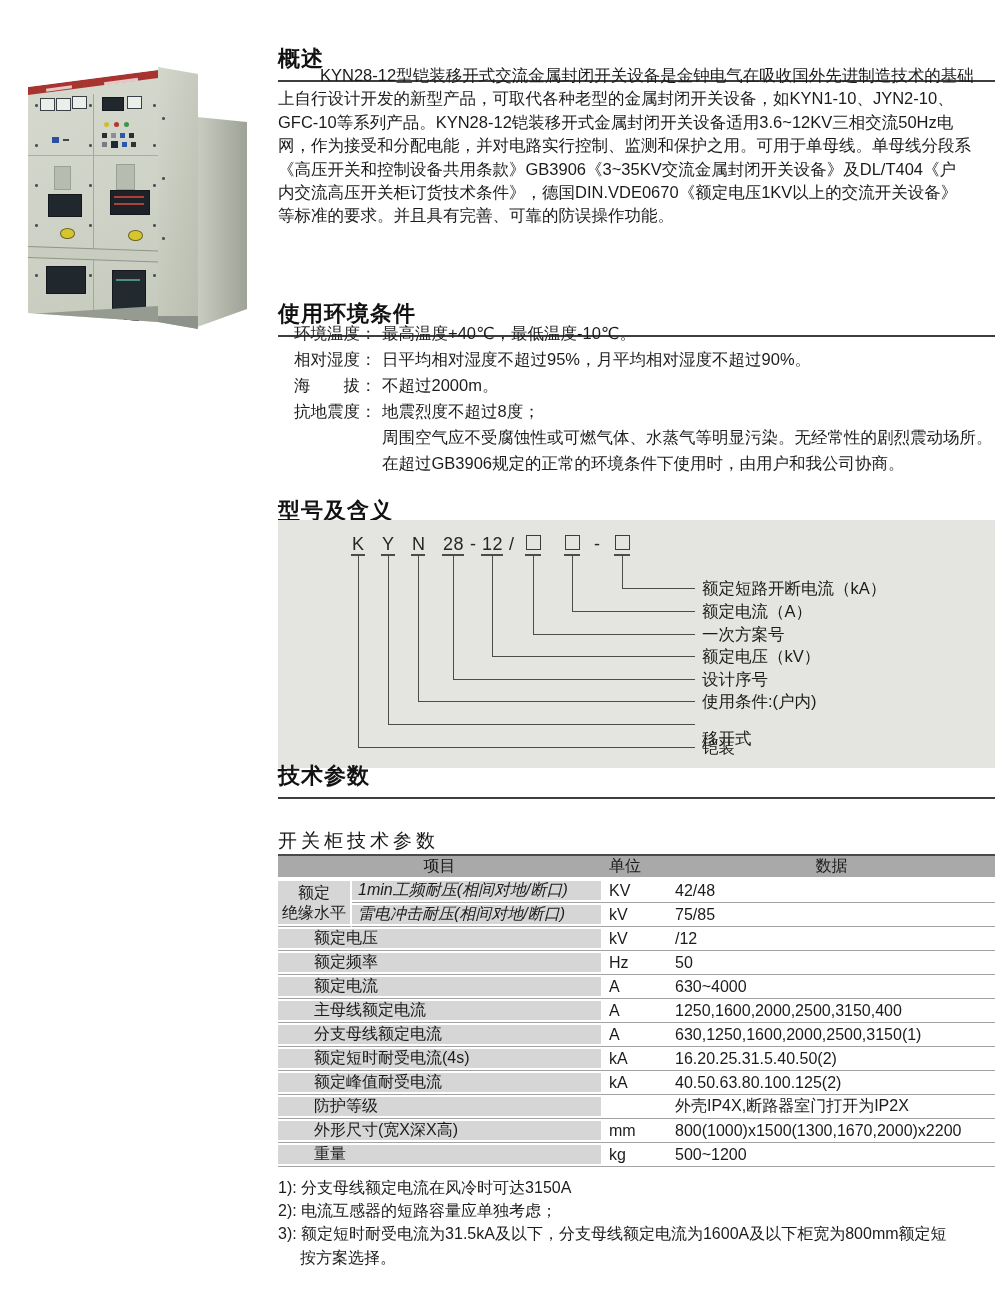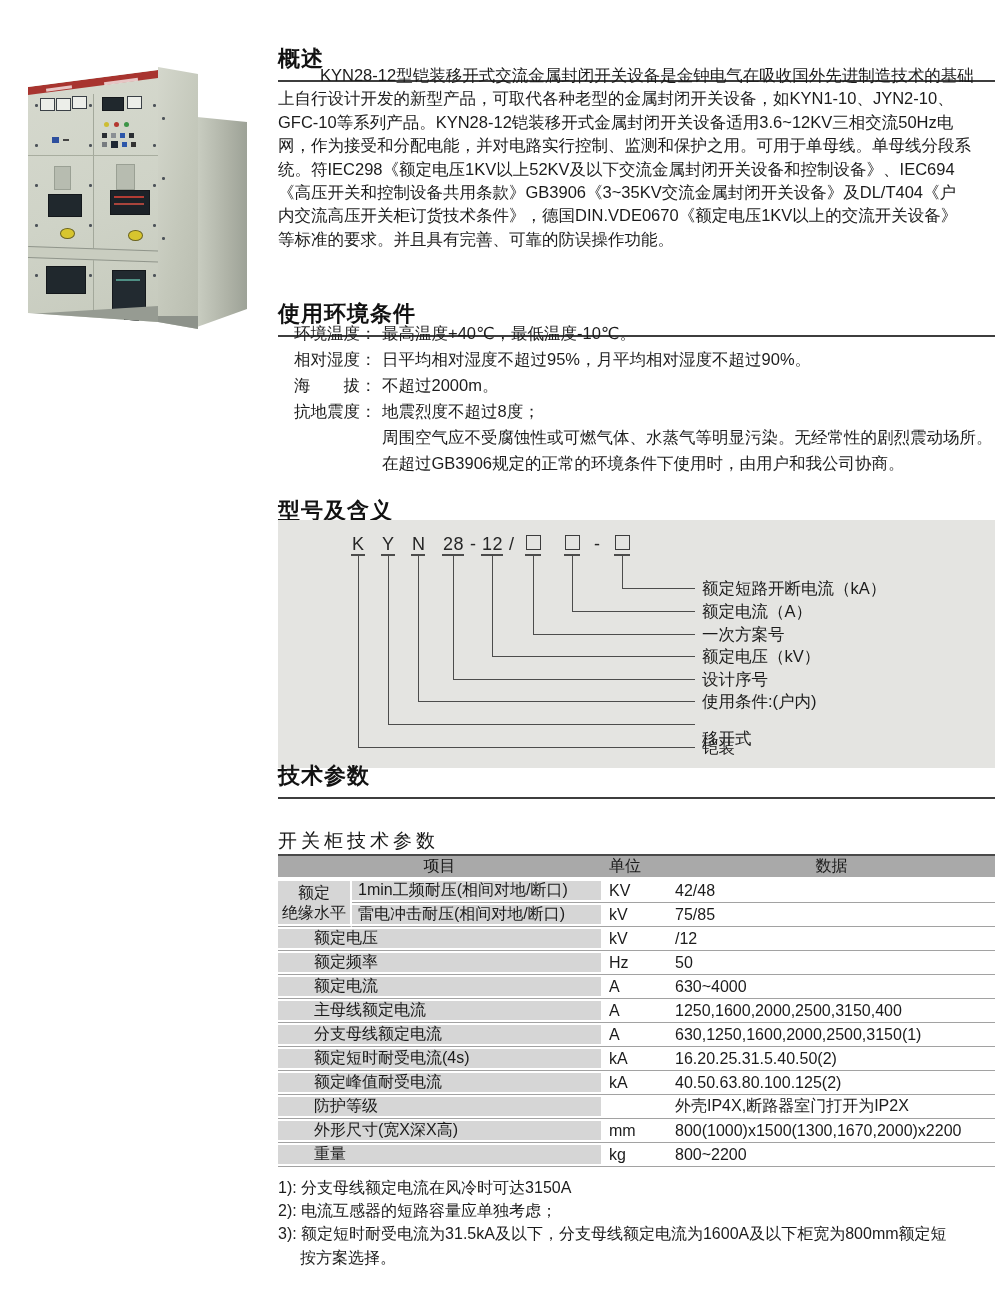--- a/index.html
+++ b/index.html
@@ -33,21 +33,21 @@
   .subhead{position:absolute;left:278px;top:828px;font-size:19px;letter-spacing:4px;color:#161616;}
   .ttable{position:absolute;left:278px;top:854px;width:717px;border-collapse:separate;border-spacing:0;
           table-layout:fixed;border-top:2.5px solid #4a4a4a;font-size:16px;color:#1b1b1b;}
   .ttable th{background:#a9a9a9;font-weight:400;height:21px;border-bottom:2px solid #fff;padding:0;}
   .ttable th.h-item{text-align:center;}
   .ttable th.h-unit{text-align:left;padding-left:8px;}
   .ttable th.h-data{text-align:center;}
   .ttable td{height:23px;border-bottom:1px solid #a2a2a2;padding:0;vertical-align:middle;white-space:nowrap;overflow:hidden;}
   .ttable td.gray{background:#d6d6d6;box-shadow:inset 0 2px 0 #fff,inset 0 -2px 0 #fff;}
   .ttable td.group{text-align:center;line-height:1.25;font-size:16px;border-right:2px solid #fff;}
-  .ttable td.sub{padding-left:6px;}
+  .ttable td.sub{padding-left:6px;font-style:italic;}
   .ttable td.item{padding-left:36px;}
   .ttable td.unit{padding-left:8px;background:#fff;}
   .ttable td.data{padding-left:7px;background:#fff;}
 
   
   .foots{position:absolute;left:278px;top:1176px;width:722px;}
   .fline{height:23.2px;line-height:23.2px;font-size:16px;white-space:nowrap;}
   .fline.cont{padding-left:22px;}
 
   
@@ -161,21 +161,20 @@
       <div class="cab-base"></div>
     </div>
   </div>
 
   <h2 class="sec-head" style="top:26px;">概述</h2>
   <div class="para">
     <div class="pline indent">KYN28-12型铠装移开式交流金属封闭开关设备是金钟电气在吸收国外先进制造技术的基础</div>
     <div class="pline">上自行设计开发的新型产品，可取代各种老型的金属封闭开关设备，如KYN1-10、JYN2-10、</div>
     <div class="pline">GFC-10等系列产品。KYN28-12铠装移开式金属封闭开关设备适用3.6~12KV三相交流50Hz电</div>
     <div class="pline">网，作为接受和分配电能，并对电路实行控制、监测和保护之用。可用于单母线。单母线分段系</div>
-    <div class="pline">统。符IEC298《额定电压1KV以上52KV及以下交流金属封闭开关设备和控制设备》、IEC694</div>
     <div class="pline">《高压开关和控制设备共用条款》GB3906《3~35KV交流金属封闭开关设备》及DL/T404《户</div>
     <div class="pline">内交流高压开关柜订货技术条件》，德国DIN.VDE0670《额定电压1KV以上的交流开关设备》</div>
     <div class="pline">等标准的要求。并且具有完善、可靠的防误操作功能。</div>
   </div>
 
   <h2 class="sec-head" style="top:281px;">使用环境条件</h2>
   <div class="envlist">
     <div class="envrow">
       <span class="lbl">环境温度：</span><span>最高温度+40℃，最低温度-10℃。</span>
     </div>
@@ -306,21 +305,21 @@
       <td class="data">外壳IP4X,断路器室门打开为IP2X</td>
     </tr>
     <tr>
       <td class="gray item" colspan="2">外形尺寸(宽X深X高)</td>
       <td class="unit">mm</td>
       <td class="data">800(1000)x1500(1300,1670,2000)x2200</td>
     </tr>
     <tr>
       <td class="gray item" colspan="2">重量</td>
       <td class="unit">kg</td>
-      <td class="data">800~2200</td>
+      <td class="data">500~1200</td>
     </tr>
   </tbody>
     </table>
 
   <div class="foots">
     <div class="fline">1): 分支母线额定电流在风冷时可达3150A</div>
     <div class="fline">2): 电流互感器的短路容量应单独考虑；</div>
     <div class="fline">3): 额定短时耐受电流为31.5kA及以下，分支母线额定电流为1600A及以下柜宽为800mm额定短</div>
     <div class="fline cont">按方案选择。</div>
   </div>

